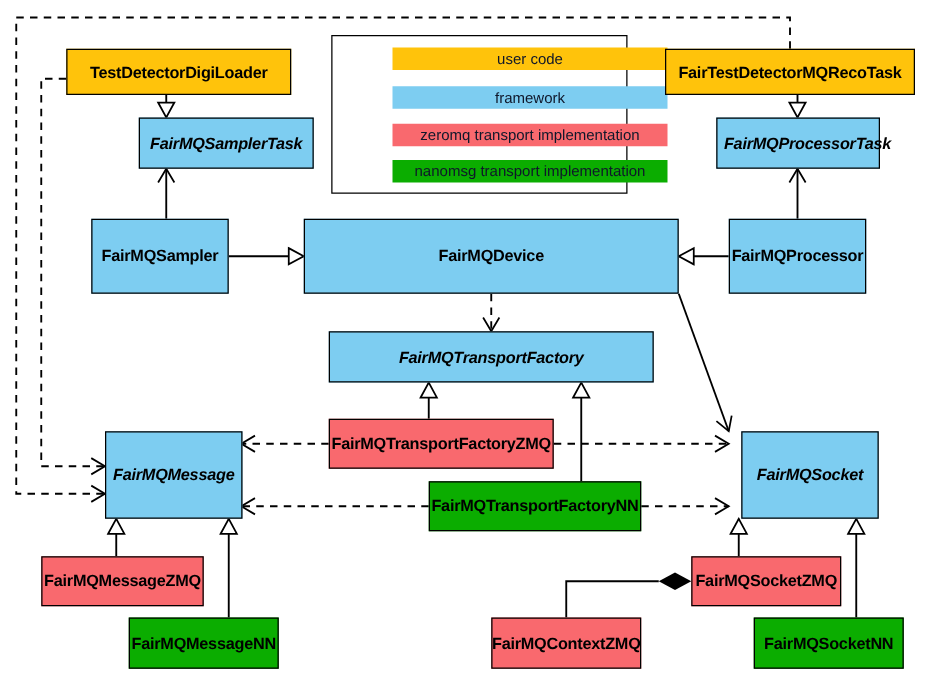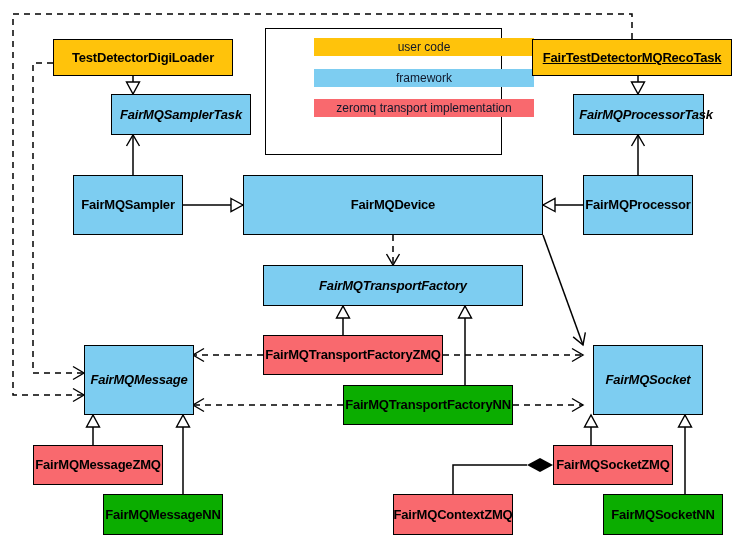--- a/index.html
+++ b/index.html
@@ -13,21 +13,21 @@
         font-weight:bold;font-size:13px;color:#000;letter-spacing:-0.2px;line-height:1.05;}
   .abstract{font-style:italic;}
   .legend-panel{position:absolute;left:265px;top:28px;width:237px;height:127px;
         box-sizing:border-box;border:1.6px solid #000;background:#fff;}
   .legend-strip{position:absolute;left:8px;width:220px;height:18px;
         display:flex;align-items:center;justify-content:center;
         font-size:12px;font-weight:normal;color:#0f172a;margin-left:40px;}
   .ls-0{top:9px;} .ls-1{top:40px;} .ls-2{top:70px;} .ls-3{top:99px;}
   
   #n-tddl{left:53px;top:39px;width:180px;height:37px;}
-  #n-recotask{left:532px;top:39px;width:200px;height:37px;text-decoration:underline;}
+  #n-recotask{left:532px;top:39px;width:200px;height:37px;}
   #n-samplertask{left:63px;top:94px;width:140px;height:41px;margin-left:48px;}
   #n-processortask{left:573px;top:94px;width:131px;height:41px;}
   #n-sampler{left:73px;top:175px;width:110px;height:60px;}
   #n-device{left:243px;top:175px;width:300px;height:60px;}
   #n-processor{left:583px;top:175px;width:110px;height:60px;}
   #n-factory{left:263px;top:265px;width:260px;height:41px;}
   #n-factoryzmq{left:263px;top:335px;width:180px;height:40px;}
   #n-factorynn{left:343px;top:385px;width:170px;height:40px;}
   #n-message{left:84px;top:345px;width:110px;height:70px;}
   #n-messagezmq{left:33px;top:445px;width:130px;height:40px;}
@@ -76,20 +76,21 @@
     <path class="edge dashed" d="M632,39 L632,14 L13,14 L13,395 L84,395" marker-end="url(#mOpen)"></path>
 
     <path class="edge" d="M453,494 L453,465 L527,465"></path>
     <polygon points="527,465 540,458 553,465 540,472" fill="#000"></polygon>
   </svg>
 
   <div class="legend-panel">
     <div class="legend-strip ls-0" style="background: rgb(255, 195, 11);">user code</div>
     <div class="legend-strip ls-1" style="background: rgb(125, 205, 241);">framework</div>
     <div class="legend-strip ls-2" style="background: rgb(249, 105, 110);">zeromq transport implementation</div>
+    <div class="legend-strip ls-3" style="background: rgb(11, 173, 0);">nanomsg transport implementation</div>
   </div>
 
   <div class="node" id="n-tddl" style="background: rgb(255, 195, 11);">TestDetectorDigiLoader</div>
   <div class="node" id="n-recotask" style="background: rgb(255, 195, 11);">FairTestDetectorMQRecoTask</div>
   <div class="node abstract" id="n-samplertask" style="background: rgb(125, 205, 241);">FairMQSamplerTask</div>
   <div class="node abstract" id="n-processortask" style="background: rgb(125, 205, 241); padding-left: 15px;">FairMQProcessorTask</div>
   <div class="node" id="n-sampler" style="background: rgb(125, 205, 241);">FairMQSampler</div>
   <div class="node" id="n-device" style="background: rgb(125, 205, 241);">FairMQDevice</div>
   <div class="node" id="n-processor" style="background: rgb(125, 205, 241);">FairMQProcessor</div>
   <div class="node abstract" id="n-factory" style="background: rgb(125, 205, 241);">FairMQTransportFactory</div>

